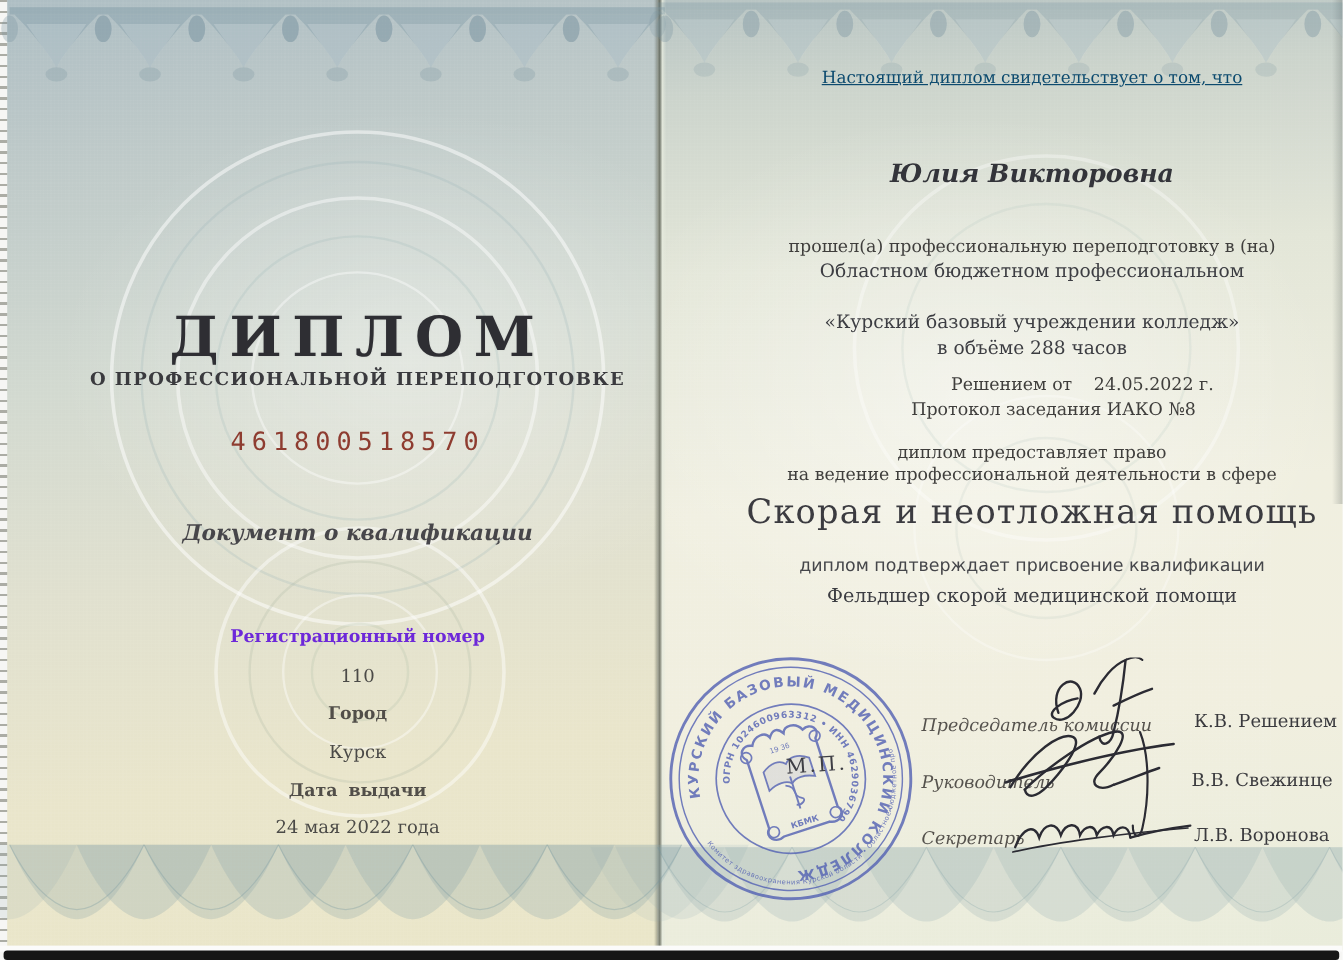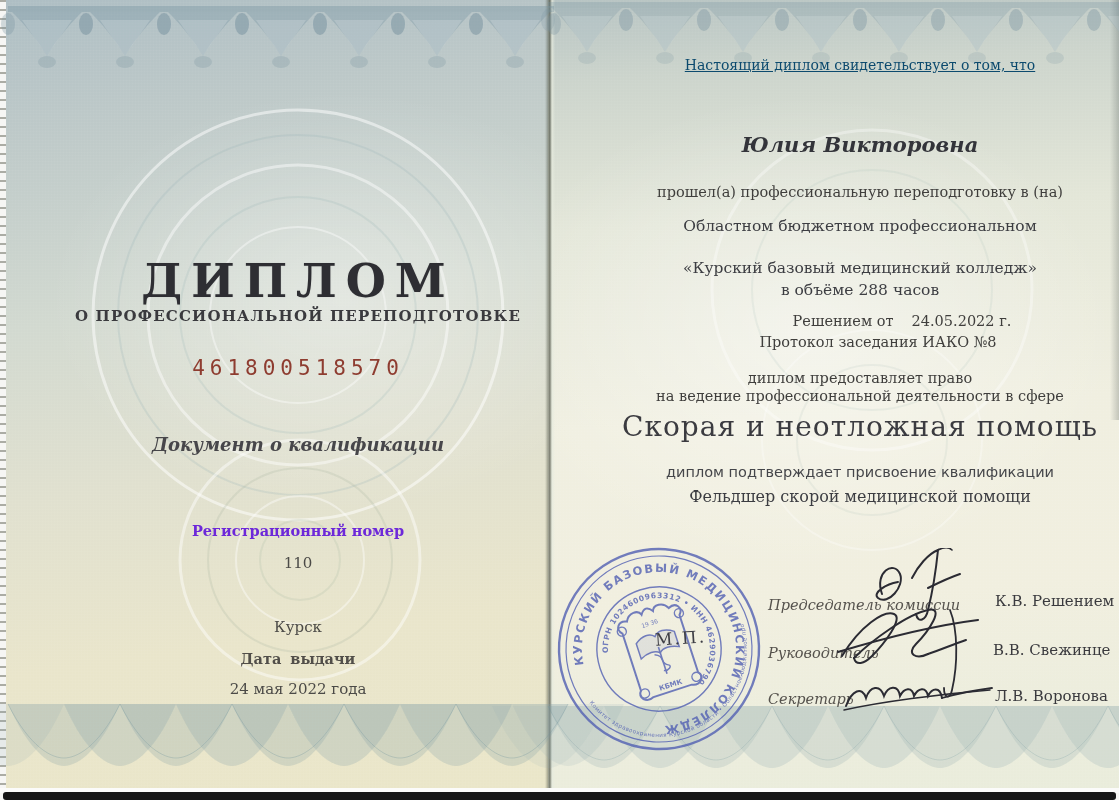--- a/index.html
+++ b/index.html
@@ -42,21 +42,21 @@
   #t-qualdoc{top:434px;font-size:18px;font-style:italic;font-weight:700;color:#47464a;}
   #t-reglabel{top:522px;font-size:14.5px;font-weight:700;color:#6d28d9;}
   #t-regnum{top:554px;font-size:15px;}
   #t-citylabel{top:586px;font-size:14.5px;font-weight:700;color:#514e49;}
   #t-city{top:618px;font-size:15px;}
   #t-datelabel{top:650px;font-size:14.5px;font-weight:700;color:#514e49;word-spacing:4px;}
   #t-date{top:680px;font-size:15px;}
   #r-intro{top:57px;font-size:14px;color:#0c4a6e;text-decoration:underline;}
   #r-surname{top:104px;font-size:21px;font-weight:700;font-style:italic;color:#33343a;}
   #r-name{top:132px;font-size:21px;font-weight:700;font-style:italic;color:#33343a;}
-  #r-completed{top:184px;font-size:14.5px;}
+  #r-completed{top:198px;font-size:14.5px;}
   #r-inst1{top:217px;font-size:15.5px;color:#3c3d42;}
   #r-inst2{top:239px;font-size:15.5px;color:#3c3d42;}
   #r-inst3{top:259px;font-size:15.5px;color:#3c3d42;}
   #r-hours{top:281px;font-size:15.5px;color:#3c3d42;}
   #r-decision{top:313px;font-size:14.5px;transform:translateX(42px);}
   #r-decision .gap{display:inline-block;width:18px;}
   #r-protocol{top:334px;font-size:14.5px;transform:translateX(18px);}
   #r-right1{top:370px;font-size:14.5px;}
   #r-right2{top:388px;font-size:14.5px;}
   #r-field{top:410px;font-size:28px;letter-spacing:1px;color:#3b3b40;}
@@ -156,29 +156,30 @@
       <circle cx="872" cy="440" r="75" fill="none" stroke="rgba(160,185,180,.14)" stroke-width="2"></circle>
     </g>
   </svg>
 
   <div class="tl soft" id="t-title">ДИПЛОМ</div>
   <div class="tl" id="t-subtitle">О ПРОФЕССИОНАЛЬНОЙ ПЕРЕПОДГОТОВКЕ</div>
   <div class="tl" id="t-serial">461800518570</div>
   <div class="tl" id="t-qualdoc">Документ о квалификации</div>
   <div class="tl" id="t-reglabel">Регистрационный номер</div>
   <div class="tl" id="t-regnum">110</div>
+  <div class="tl" id="t-citylabel">Город</div>
   <div class="tl" id="t-city">Курск</div>
   <div class="tl" id="t-datelabel">Дата выдачи</div>
   <div class="tl" id="t-date">24 мая 2022 года</div>
 
   <div class="tr" id="r-intro">Настоящий диплом свидетельствует о том, что</div>
   <div class="tr" id="r-name">Юлия Викторовна</div>
   <div class="tr" id="r-completed">прошел(а) профессиональную переподготовку в (на)</div>
   <div class="tr" id="r-inst1">Областном бюджетном профессиональном</div>
-  <div class="tr" id="r-inst3">«Курский базовый медицинский колледж»</div>
+  <div class="tr" id="r-inst3">«Курский базовый учреждении колледж»</div>
   <div class="tr" id="r-hours">в объёме 288 часов</div>
   <div class="tr" id="r-decision">
     <span>Решением от</span><span class="gap"></span><span>24.05.2022 г.</span>
   </div>
   <div class="tr" id="r-protocol">Протокол заседания ИАКО №8</div>
   <div class="tr" id="r-right1">диплом предоставляет право</div>
   <div class="tr" id="r-right2">на ведение профессиональной деятельности в сфере</div>
   <div class="tr" id="r-field">Скорая и неотложная помощь</div>
   <div class="tr" id="r-qual1">диплом подтверждает присвоение квалификации</div>
   <div class="tr" id="r-qual2">Фельдшер скорой медицинской помощи</div>

